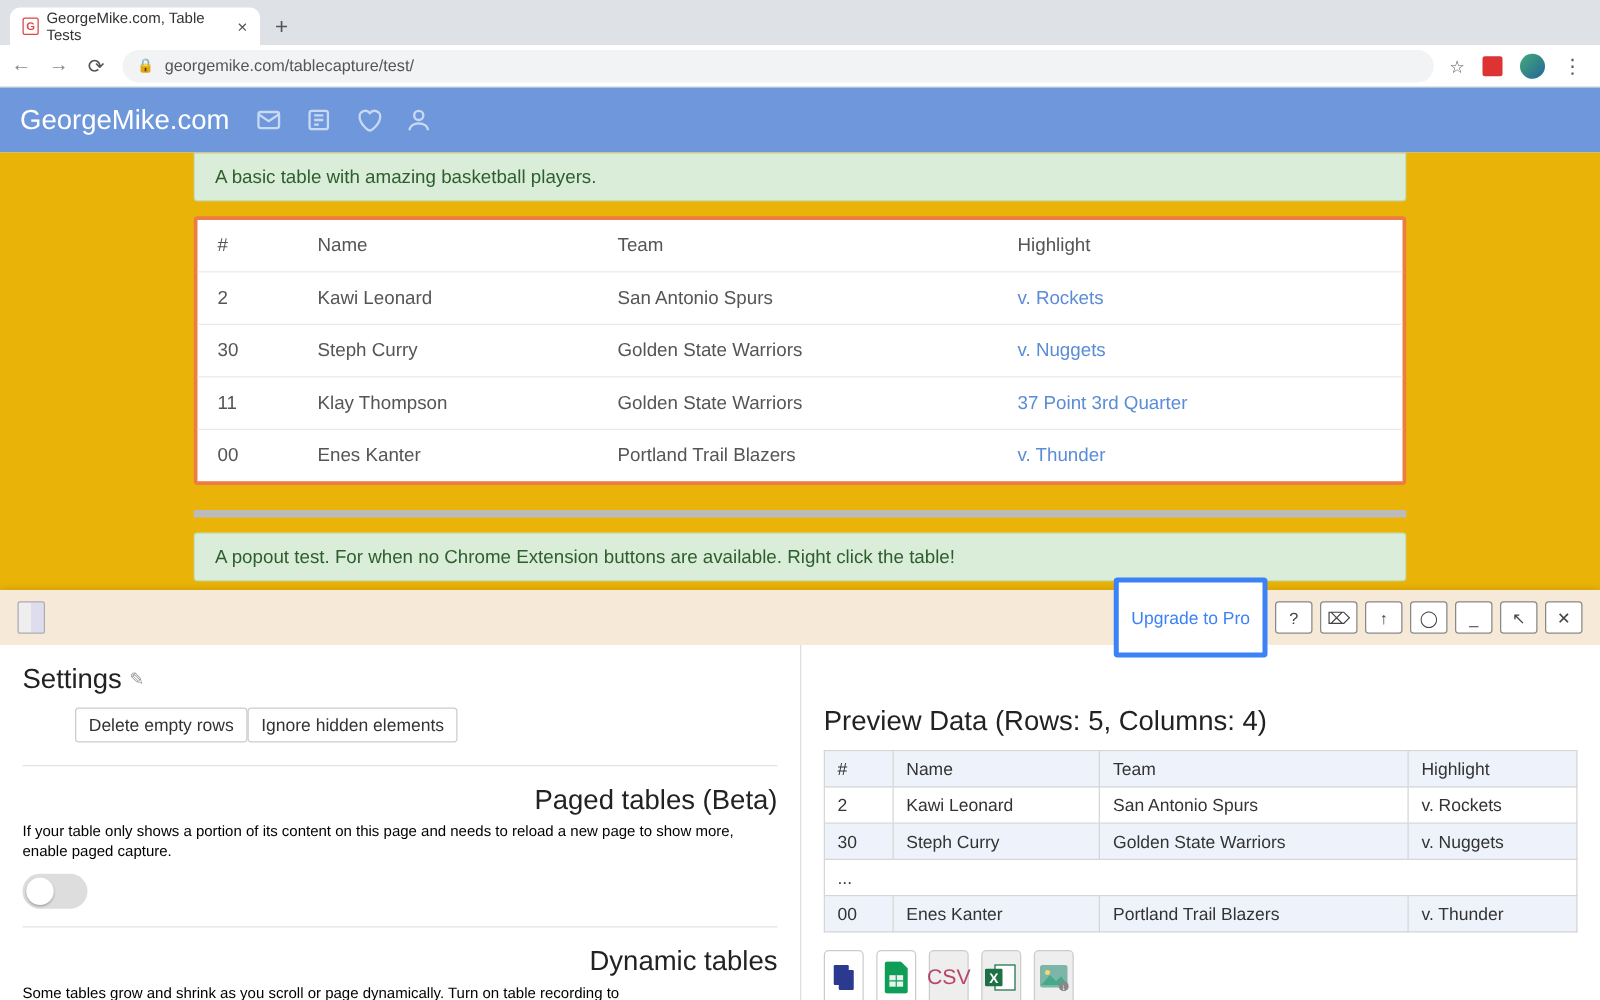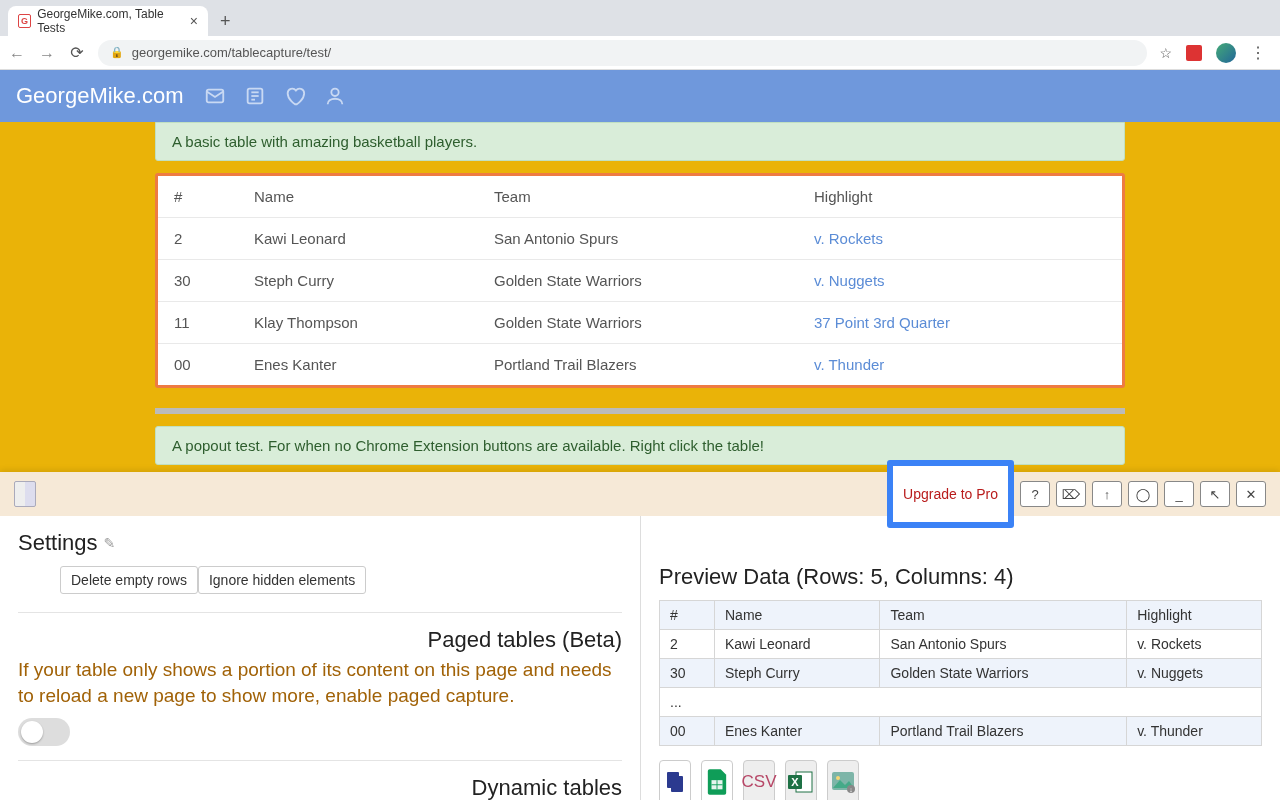--- a/index.html
+++ b/index.html
@@ -39,31 +39,31 @@
 table.main-table th, table.main-table td { text-align: left; padding: 12px 16px; font-size: 15px; color: #555; font-weight: 400; }
 table.main-table th { color: #555; font-weight: 500; }
 table.main-table tr + tr td, table.main-table tbody tr td { border-top: 1px solid #e9e9e9; }
 table.main-table a { color: #5b8cd6; text-decoration: none; }
 
 
 .ext-panel { position: absolute; left: 0; right: 0; bottom: 0; height: 328px; background: #fff; box-shadow: 0 -2px 6px rgba(0,0,0,0.1); }
 .ext-toolbar { background: #f6e9d7; height: 44px; display: flex; align-items: center; padding: 0 14px; }
 .ext-logo { width: 22px; height: 26px; border:1px solid #aab; background: linear-gradient(90deg,#eee 0,#eee 50%,#dde 50%,#dde 100%); border-radius:2px;}
 .ext-toolbar-right { margin-left: auto; display: flex; gap: 6px; align-items: center; }
-.upgrade { border: 6px solid #3b82f6; color: #b91c1c; padding: 20px 10px; border-radius: 3px; font-size: 14px; background: #fff; }
+.upgrade { border: 4px solid #3b82f6; color: #3b82f6; padding: 20px 10px; border-radius: 3px; font-size: 14px; background: #fff; }
 .icon-btn { width: 30px; height: 26px; border: 1px solid #888; border-radius: 3px; background: #fff; display: flex; align-items: center; justify-content: center; font-size: 13px; color: #444; }
 .ext-body { display: flex; height: 284px; }
 .ext-left { width: 640px; padding: 14px 18px; overflow: hidden; }
 .ext-right { flex: 1; padding: 14px 18px; border-left: 1px solid #ddd; overflow: hidden; }
 .settings-title { font-size: 22px; color: #222; font-weight: 400; display: flex; align-items: center; gap: 6px; margin-bottom: 10px; }
 .edit-icon { font-size: 14px; color: #999; }
 .btn-row { display: flex; margin-bottom: 18px; margin-left: 42px; }
 .soft-btn { border: 1px solid #ccc; border-radius: 3px; padding: 5px 10px; font-size: 14px; background: #fff; color: #333; }
 .section-title { font-size: 22px; color: #222; font-weight: 400; margin: 6px 0 4px 0; text-align: right; }
-.section-desc { font-size: 19px; color: #a16207; line-height: 1.35; margin-bottom: 10px; }
+.section-desc { font-size: 12px; color: #000000; line-height: 1.35; margin-bottom: 10px; }
 .toggle { width: 52px; height: 28px; background: #ddd; border-radius: 14px; position: relative; }
 .toggle::after { content: ""; position: absolute; width: 22px; height: 22px; background: #fff; border-radius: 50%; top: 3px; left: 3px; box-shadow: 0 1px 2px rgba(0,0,0,0.3); }
 .ext-left hr { border: none; border-top: 1px solid #e4e4e4; margin: 14px 0; }
 .preview-title { font-size: 22px; color: #222; font-weight: 400; margin-bottom: 10px; margin-top: 34px; }
 table.preview { width: 100%; border-collapse: collapse; font-size: 14px; margin-bottom: 14px; }
 table.preview th, table.preview td { border: 1px solid #d6d6d6; padding: 6px 10px; text-align: left; color: #333; }
 table.preview thead th { background: #eef3fb; font-weight: 500; }
 table.preview tbody tr:nth-child(even) td { background: #eef3fb; }
 .export-row { display: flex; gap: 10px; }
 .exp-btn { width: 32px; height: 44px; border: 1px solid #ccc; border-radius: 4px; display: flex; align-items: center; justify-content: center; background: #fff; }

